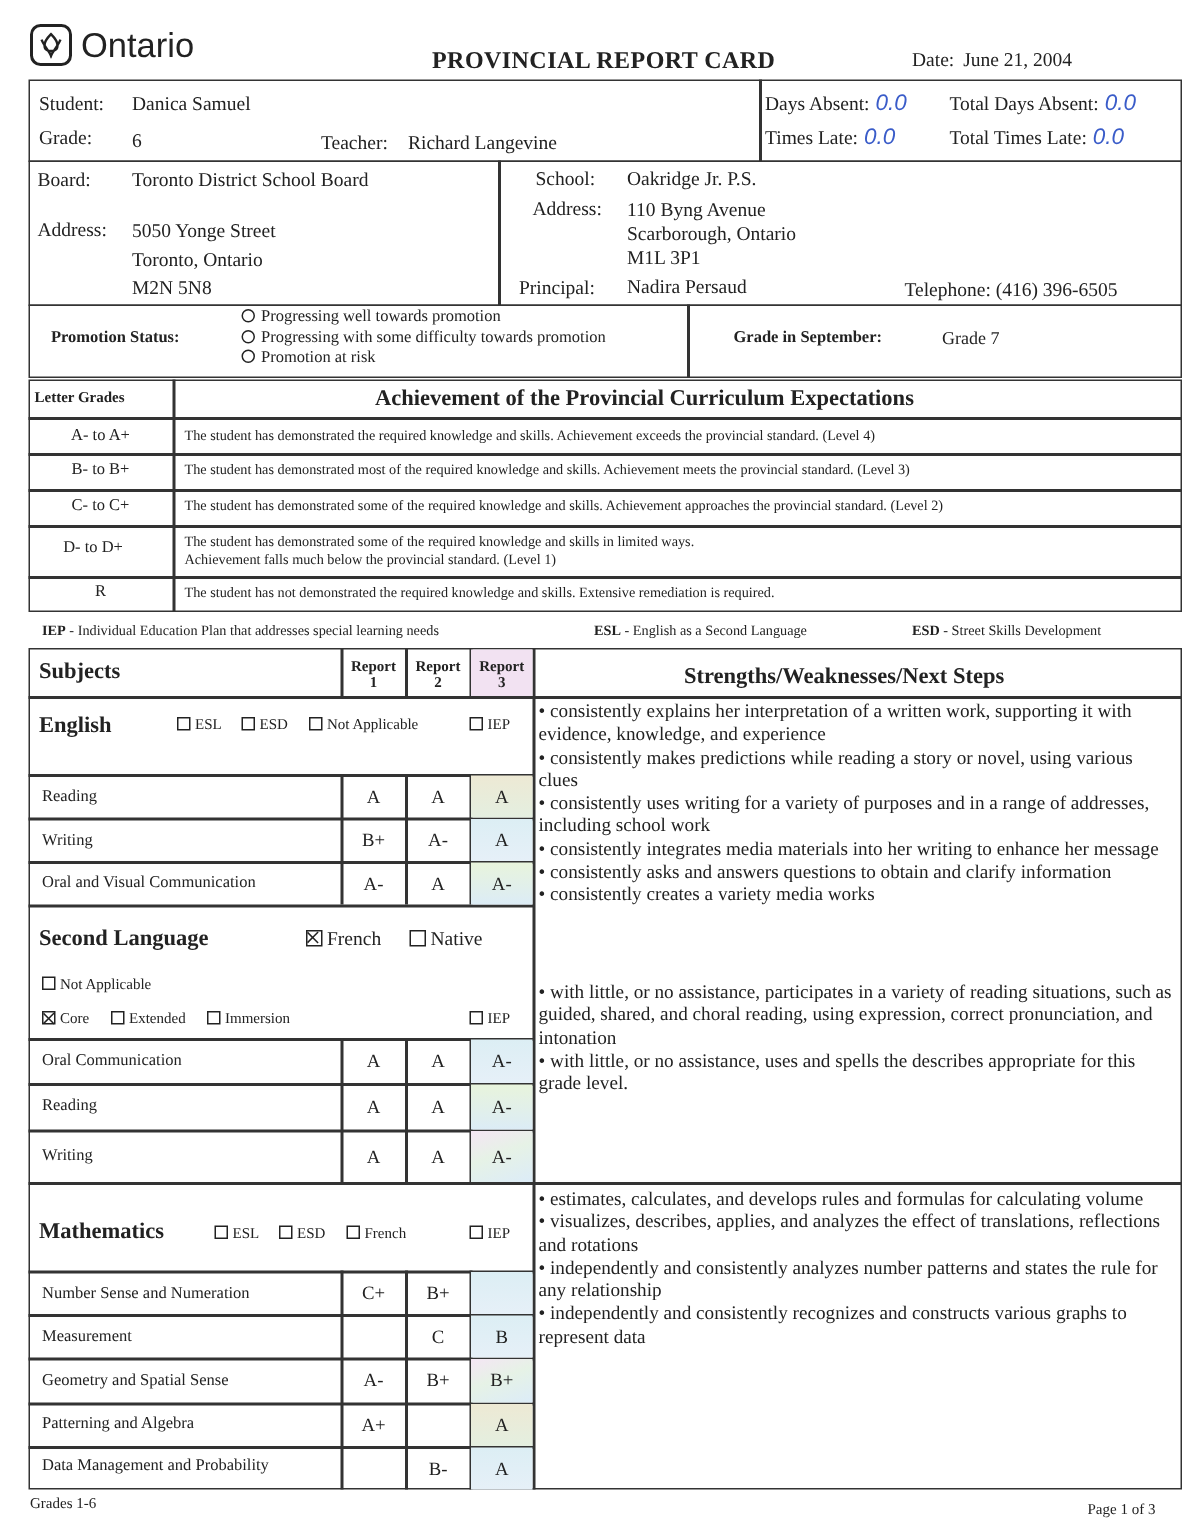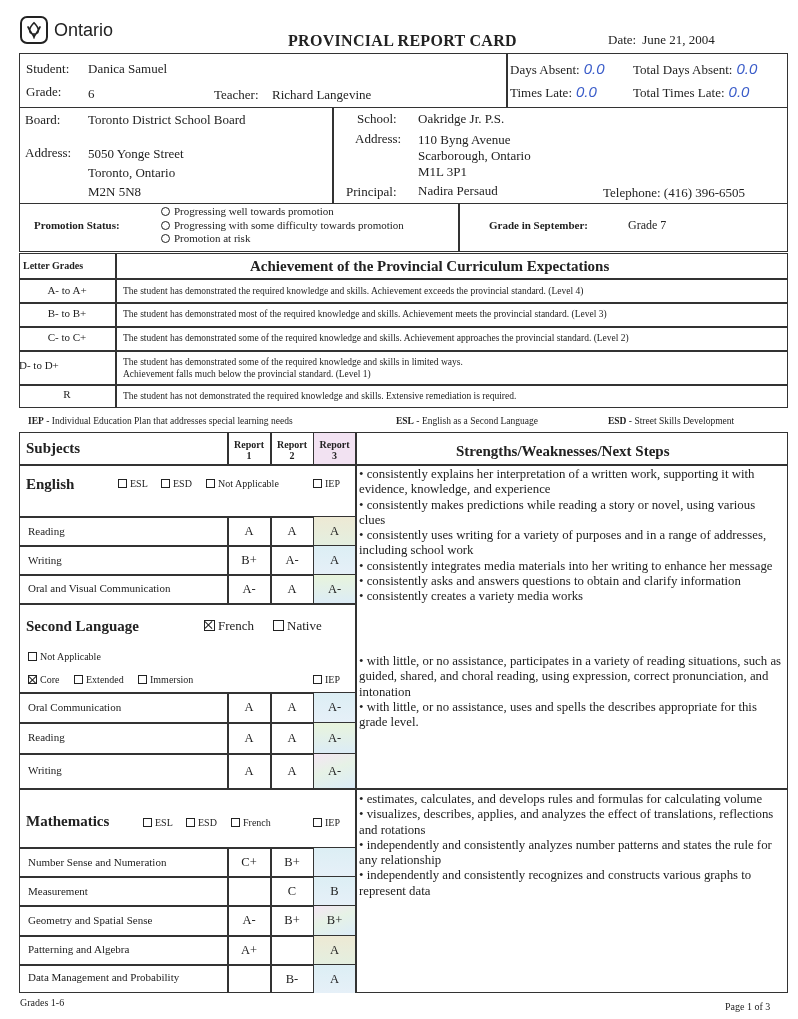--- a/index.html
+++ b/index.html
@@ -1,20 +1,20 @@
 <!DOCTYPE html>
 <html><head>
 <meta charset="utf-8">
 <style>
   * { box-sizing: border-box; margin: 0; padding: 0; }
   body { width: 798px; height: 1019px; background: #fff; font-family: "Liberation Serif", "DejaVu Serif", serif; color: #222; position: relative; overflow: hidden; }
   .abs { position: absolute; }
   .logo { left: 20px; top: 16px; display: flex; align-items: center; gap: 6px; }
   .logo-mark { width: 28px; height: 28px; border: 2.5px solid #222; border-radius: 7px; display: flex; align-items: center; justify-content: center; }
-  .logo-text { font-family: "Liberation Sans", "DejaVu Sans", sans-serif; font-size: 18px; color: #222; }
+  .logo-text { font-family: "Liberation Sans", "DejaVu Sans", sans-serif; font-size: 23px; color: #222; }
   .title { left: 288px; top: 32px; font-size: 16px; font-weight: bold; letter-spacing: 0.3px; }
   .date { left: 608px; top: 32px; font-size: 13px; }
   .date span { margin-left: 6px; }
   .box { border: 1.5px solid #333; }
   .hline { position: absolute; height: 1.5px; background: #333; }
   .vline { position: absolute; width: 1.5px; background: #333; }
   .t13 { font-size: 13px; }
   .t12 { font-size: 12px; }
   .t11 { font-size: 11px; }
   .t10 { font-size: 10px; }
@@ -103,21 +103,21 @@
 <div class="hline" style="left:19px; top:384px; width:769px;"></div>
 <div class="abs t10 bold" style="left:23px; top:260px;">Letter Grades</div>
 <div class="abs bold" style="left:250px; top:258px; font-size:15px;">Achievement of the Provincial Curriculum Expectations</div>
 
 <div class="abs t11" style="left:19px; top:284px; width:96px; text-align:center;">A- to A+</div>
 <div class="abs t9" style="left:123px; top:286px;">The student has demonstrated the required knowledge and skills. Achievement exceeds the provincial standard. (Level 4)</div>
 <div class="abs t11" style="left:19px; top:307px; width:96px; text-align:center;">B- to B+</div>
 <div class="abs t9" style="left:123px; top:309px;">The student has demonstrated most of the required knowledge and skills. Achievement meets the provincial standard. (Level 3)</div>
 <div class="abs t11" style="left:19px; top:331px; width:96px; text-align:center;">C- to C+</div>
 <div class="abs t9" style="left:123px; top:333px;">The student has demonstrated some of the required knowledge and skills. Achievement approaches the provincial standard. (Level 2)</div>
-<div class="abs t11" style="left:19px; top:359px; width:86px; ">D- to D+</div>
+<div class="abs t11" style="left:19px; top:359px; width:86px; text-align:center;">D- to D+</div>
 <div class="abs t9" style="left:123px; top:356px; line-height:12px;">
   <div>The student has demonstrated some of the required knowledge and skills in limited ways.</div>
   <div>Achievement falls much below the provincial standard. (Level 1)</div>
 </div>
 <div class="abs t11" style="left:19px; top:388px; width:96px; text-align:center;">R</div>
 <div class="abs t9" style="left:123px; top:391px;">The student has not demonstrated the required knowledge and skills. Extensive remediation is required.</div>
 
 <div class="abs t9" style="left:28px; top:416px;"><b>IEP</b><span> - Individual Education Plan that addresses special learning needs</span></div>
 <div class="abs t9" style="left:396px; top:416px;"><b>ESL</b><span> - English as a Second Language</span></div>
 <div class="abs t9" style="left:608px; top:416px;"><b>ESD</b><span> - Street Skills Development</span></div>

